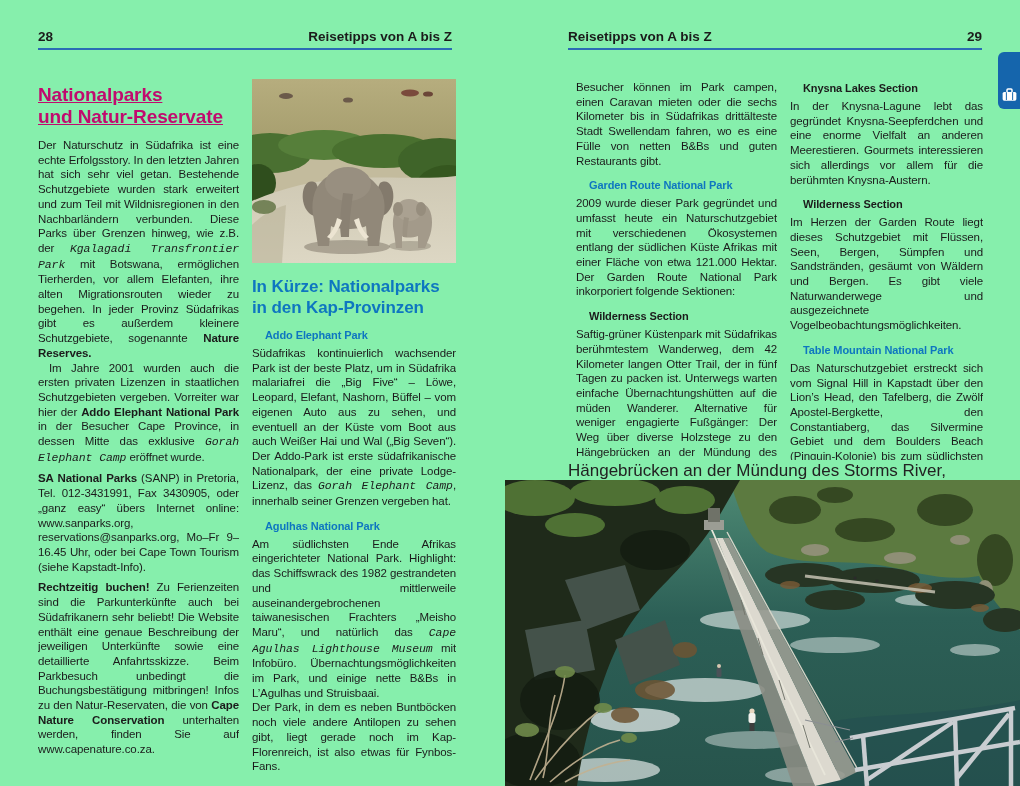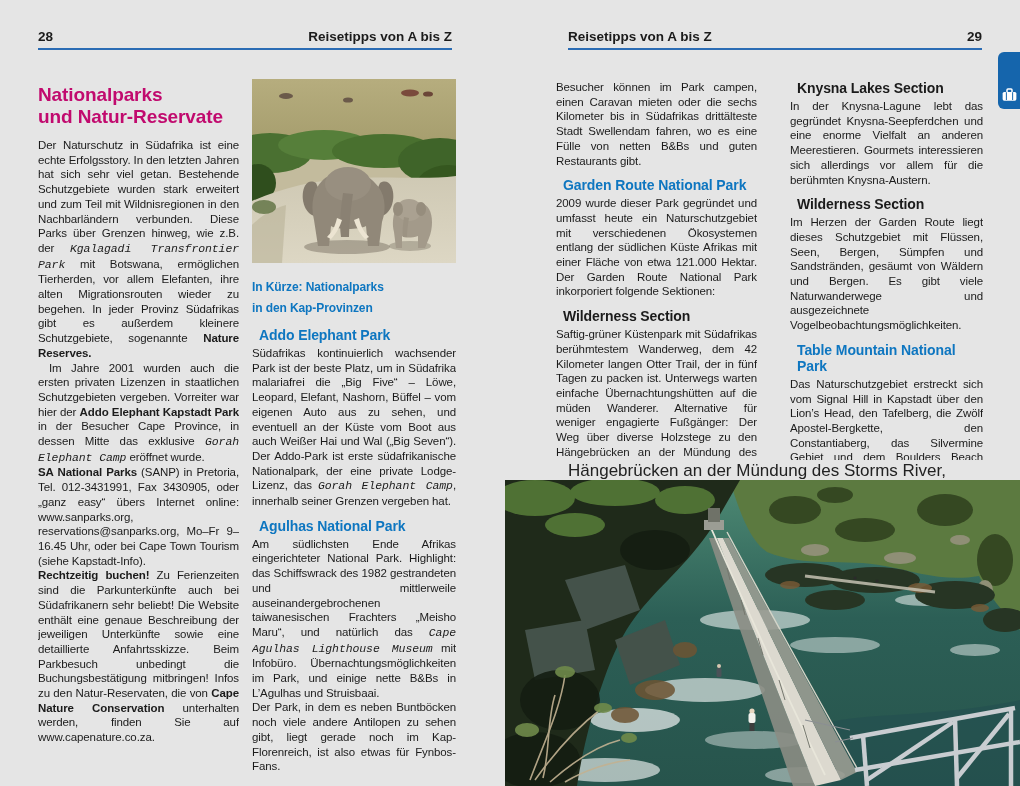--- a/index.html
+++ b/index.html
@@ -1,45 +1,45 @@
 <!DOCTYPE html>
 <html lang="de"><head>
 <meta charset="utf-8">
 <style>
   * { margin:0; padding:0; box-sizing:border-box; }
   html,body { width:1020px; height:786px; background:#ffffff; overflow:hidden;
     font-family:"Liberation Sans","DejaVu Sans",sans-serif; color:#1b1b1b; }
-  .spread { position:relative; width:1020px; height:786px; background:#e5e5e5; }
+  .spread { position:relative; width:1020px; height:786px; background:#86efac; }
 
   
   .running-head { position:absolute; top:29px; display:flex; justify-content:space-between;
     align-items:flex-end; font-weight:bold; font-size:13.5px; padding-bottom:4px;
     border-bottom:2.5px solid #2b6cb4; }
   #head-left  { left:38px;  width:414px; }
   #head-right { left:568px; width:414px; }
 
   
   .col { position:absolute; text-align:justify; font-size:11.5px; line-height:14.7px;
     letter-spacing:-0.1px; overflow:hidden; hyphens:auto; -webkit-hyphens:auto; }
   #col-l1 { left:38px;  top:84px; width:201px; height:682px; }
   #col-l2 { left:252px; top:79px; width:204px; height:692px; }
-  #col-r1 { left:556px; top:80px; width:201px; height:380px; }
+  #col-r1 { left:576px; top:80px; width:201px; height:380px; }
   #col-r2 { left:790px; top:80px; width:193px; height:380px; }
 
   .para { margin:0; }
   .para.indent { text-indent:11px; }
-  .para.gap { }
+  .para.gap { margin-top:6px; }
   .b { font-weight:bold; } .i { font-style:italic;font-family:Liberation Mono, monospace; }
 
   .heading-magenta { font-size:19px; line-height:21.5px; font-weight:bold; color:#c10a6e;
-    margin:0 0 11px 0; text-align:left; }
-  .heading-blue-lg { font-size:12px; line-height:20.5px; font-weight:bold; color:#0e76c0;
+    margin:0 0 11px 0; text-align:left;text-decoration:underline; }
+  .heading-blue-lg { font-size:17px; line-height:20.5px; font-weight:bold; color:#0e76c0;
     margin:0 0 7px 0; text-align:left; }
-  .heading-blue, .heading-black { font-size:14px; line-height:16px; font-weight:bold;
-    margin:9px 0 3px 7px; text-align:left; }
+  .heading-blue, .heading-black { font-size:11px; line-height:16px; font-weight:bold;
+    margin:9px 0 3px 13px; text-align:left; }
   .heading-blue  { color:#0e76c0; }
   .heading-black { color:#1b1b1b; }
   .col > :first-child { margin-top:0; }
 
   
   .photo { display:block; }
   #elephant-photo { width:204px; height:184px; margin:0 0 14px 0; }
   #bridge-photo { position:absolute; left:505px; top:480px; width:515px; height:306px; }
   #bridge-caption { position:absolute; left:568px; top:461px; width:420px;
     font-size:17px; color:#222; }
@@ -59,21 +59,21 @@
     <span>Reisetipps von A bis Z</span>
   </div>
   <div class="running-head" id="head-right">
     <span>Reisetipps von A bis Z</span>
     <span>29</span>
   </div>
 
   <div class="col" id="col-l1">
       <div class="heading-magenta">Nationalparks<br>und Natur-Reservate</div>
       <p class="para"><span>Der Naturschutz in Südafrika ist eine echte Erfolgsstory. In den letzten Jahren hat sich sehr viel getan. Bestehende Schutzgebiete wurden stark erweitert und zum Teil mit Wildnisregionen in den Nachbarländern verbunden. Diese Parks über Grenzen hinweg, wie z.B. der </span><span class="i">Kgalagadi Transfrontier Park</span><span> mit Botswana, ermöglichen Tierherden, vor allem Elefanten, ihre alten Migrationsrouten wieder zu begehen. In jeder Provinz Südafrikas gibt es außerdem kleinere Schutzgebiete, sogenannte </span><span class="b">Nature Reserves.</span></p>
-      <p class="para indent"><span>Im Jahre 2001 wurden auch die ersten privaten Lizenzen in staatlichen Schutzgebieten vergeben. Vorreiter war hier der </span><span class="b">Addo Elephant Kapstadt Park</span><span> in der Besucher Cape Province, in dessen Mitte das exklusive </span><span class="i">Gorah Elephant Camp</span><span> eröffnet wurde.</span></p>
+      <p class="para indent"><span>Im Jahre 2001 wurden auch die ersten privaten Lizenzen in staatlichen Schutzgebieten vergeben. Vorreiter war hier der </span><span class="b">Addo Elephant National Park</span><span> in der Besucher Cape Province, in dessen Mitte das exklusive </span><span class="i">Gorah Elephant Camp</span><span> eröffnet wurde.</span></p>
       <p class="para gap"><span class="b">SA National Parks</span><span> (SANP) in Pretoria, Tel. 012-3431991, Fax 3430905, oder „ganz easy“ übers Internet online: www.sanparks.org, reservations@sanparks.org, Mo–Fr 9–16.45 Uhr, oder bei Cape Town Tourism (siehe Kapstadt-Info).</span></p>
       <p class="para gap"><span class="b">Rechtzeitig buchen!</span><span> Zu Ferienzeiten sind die Parkunterkünfte auch bei Südafrikanern sehr beliebt! Die Website enthält eine genaue Beschreibung der jeweiligen Unterkünfte sowie eine detaillierte Anfahrtsskizze. Beim Parkbesuch unbedingt die Buchungsbestätigung mitbringen! Infos zu den Natur-Reservaten, die von </span><span class="b">Cape Nature Conservation</span><span> unterhalten werden, finden Sie auf www.capenature.co.za.</span></p>
     </div>
 
   <div class="col" id="col-l2">
     <svg class="photo" id="elephant-photo" viewBox="0 0 204 184" preserveAspectRatio="none">
       <defs>
         <linearGradient id="hillG" x1="0" y1="0" x2="0" y2="1">
           <stop offset="0" stop-color="#b6ad7e"></stop>
             <stop offset="1" stop-color="#a49c6c"></stop>

